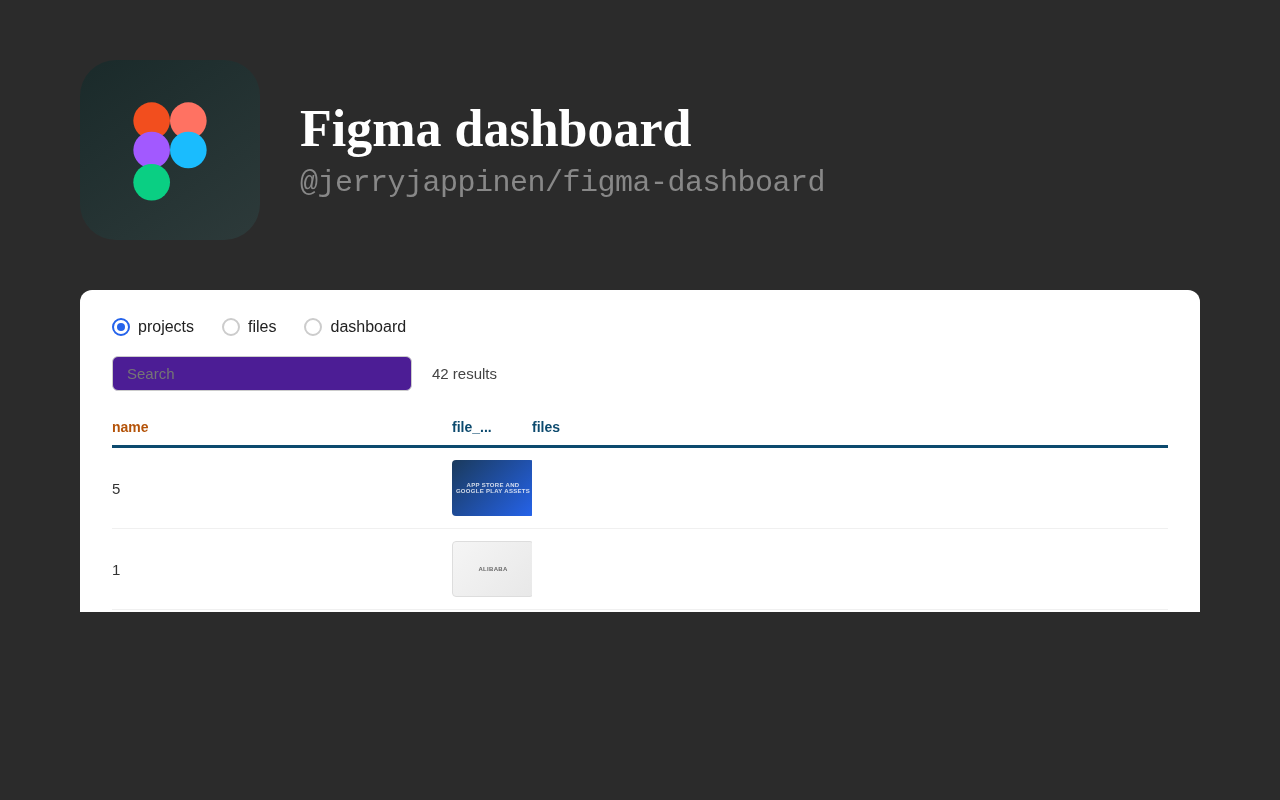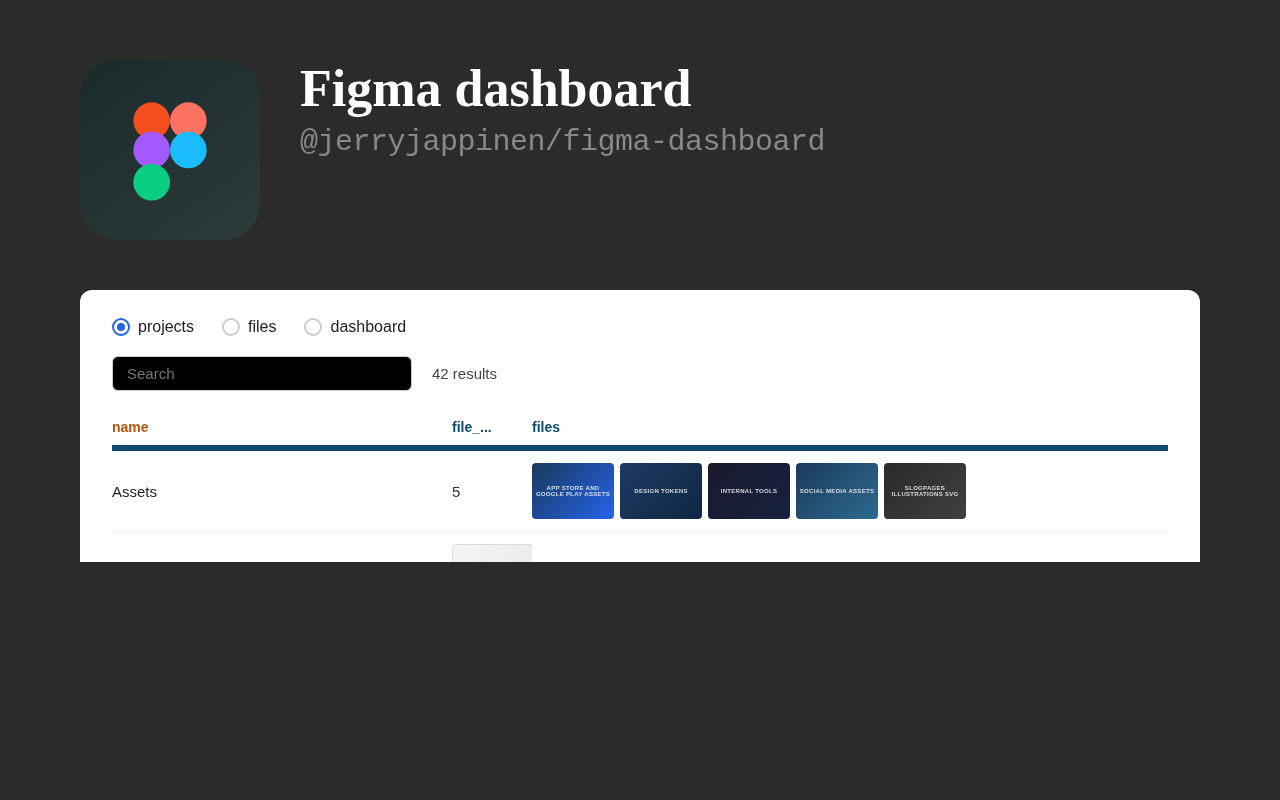--- a/index.html
+++ b/index.html
@@ -8,20 +8,21 @@
       background-color: #2b2b2b;
       font-family: -apple-system, BlinkMacSystemFont, 'Segoe UI', sans-serif;
       width: 1280px;
       height: 800px;
       overflow: hidden;
     }
 
     
     .hero {
       display: flex;
+      align-items: center;
       padding: 60px 80px 50px 80px;
       gap: 40px;
     }
 
     .app-icon {
       width: 180px;
       height: 180px;
       border-radius: 36px;
       background: linear-gradient(145deg, #1a2a2a 0%, #2d3a3a 100%);
       flex-shrink: 0;
@@ -58,21 +59,21 @@
       font-family: Liberation Mono, monospace;
       letter-spacing: -0.5px;
     }
 
     
     .main-panel {
       background: #ffffff;
       margin: 0 80px;
       border-radius: 12px 12px 0 0;
       padding: 28px 32px 0 32px;
-      height: 272px;
+      height: 322px;
       overflow: hidden;
     }
 
     
     .filter-tabs {
       display: flex;
       align-items: center;
       gap: 28px;
       margin-bottom: 20px;
     }
@@ -124,33 +125,33 @@
     }
 
     .search-input {
       width: 300px;
       padding: 8px 14px;
       border: 1.5px solid #cccccc;
       border-radius: 6px;
       font-size: 15px;
       color: #999999;
       outline: none;
-      background: #000000;
+      background: #4c1d95;
     }
 
     .results-count {
       font-size: 15px;
       color: #444444;
     }
 
     .table-header {
       display: grid;
       grid-template-columns: 340px 80px 1fr;
       padding: 6px 0 10px 0;
-      border-bottom: 6px solid #0c4a6e;
+      border-bottom: 3px solid #0c4a6e;
     }
 
     .col-header {
       font-size: 14px;
       font-weight: 700;
       color: #0c4a6e;
       text-transform: lowercase;
     }
 
     .col-name { color: #b45309; }
@@ -287,21 +288,20 @@
     <span class="results-count">42 results</span>
   </div>
 
   <div class="table-header">
     <span class="col-header col-name">name</span>
     <span class="col-header">file_...</span>
     <span class="col-header">files</span>
   </div>
 
   <div class="table-row">
-    <span class="row-name">Assets</span>
     <span class="row-count">5</span>
     <div class="file-thumbnails">
       <div class="thumb thumb-1">
         <div class="thumb-inner">
             <span class="thumb-text">APP STORE AND GOOGLE PLAY ASSETS</span>
           </div>
       </div>
       <div class="thumb thumb-2">
         <div class="thumb-inner">
             <span class="thumb-text">DESIGN TOKENS</span>

